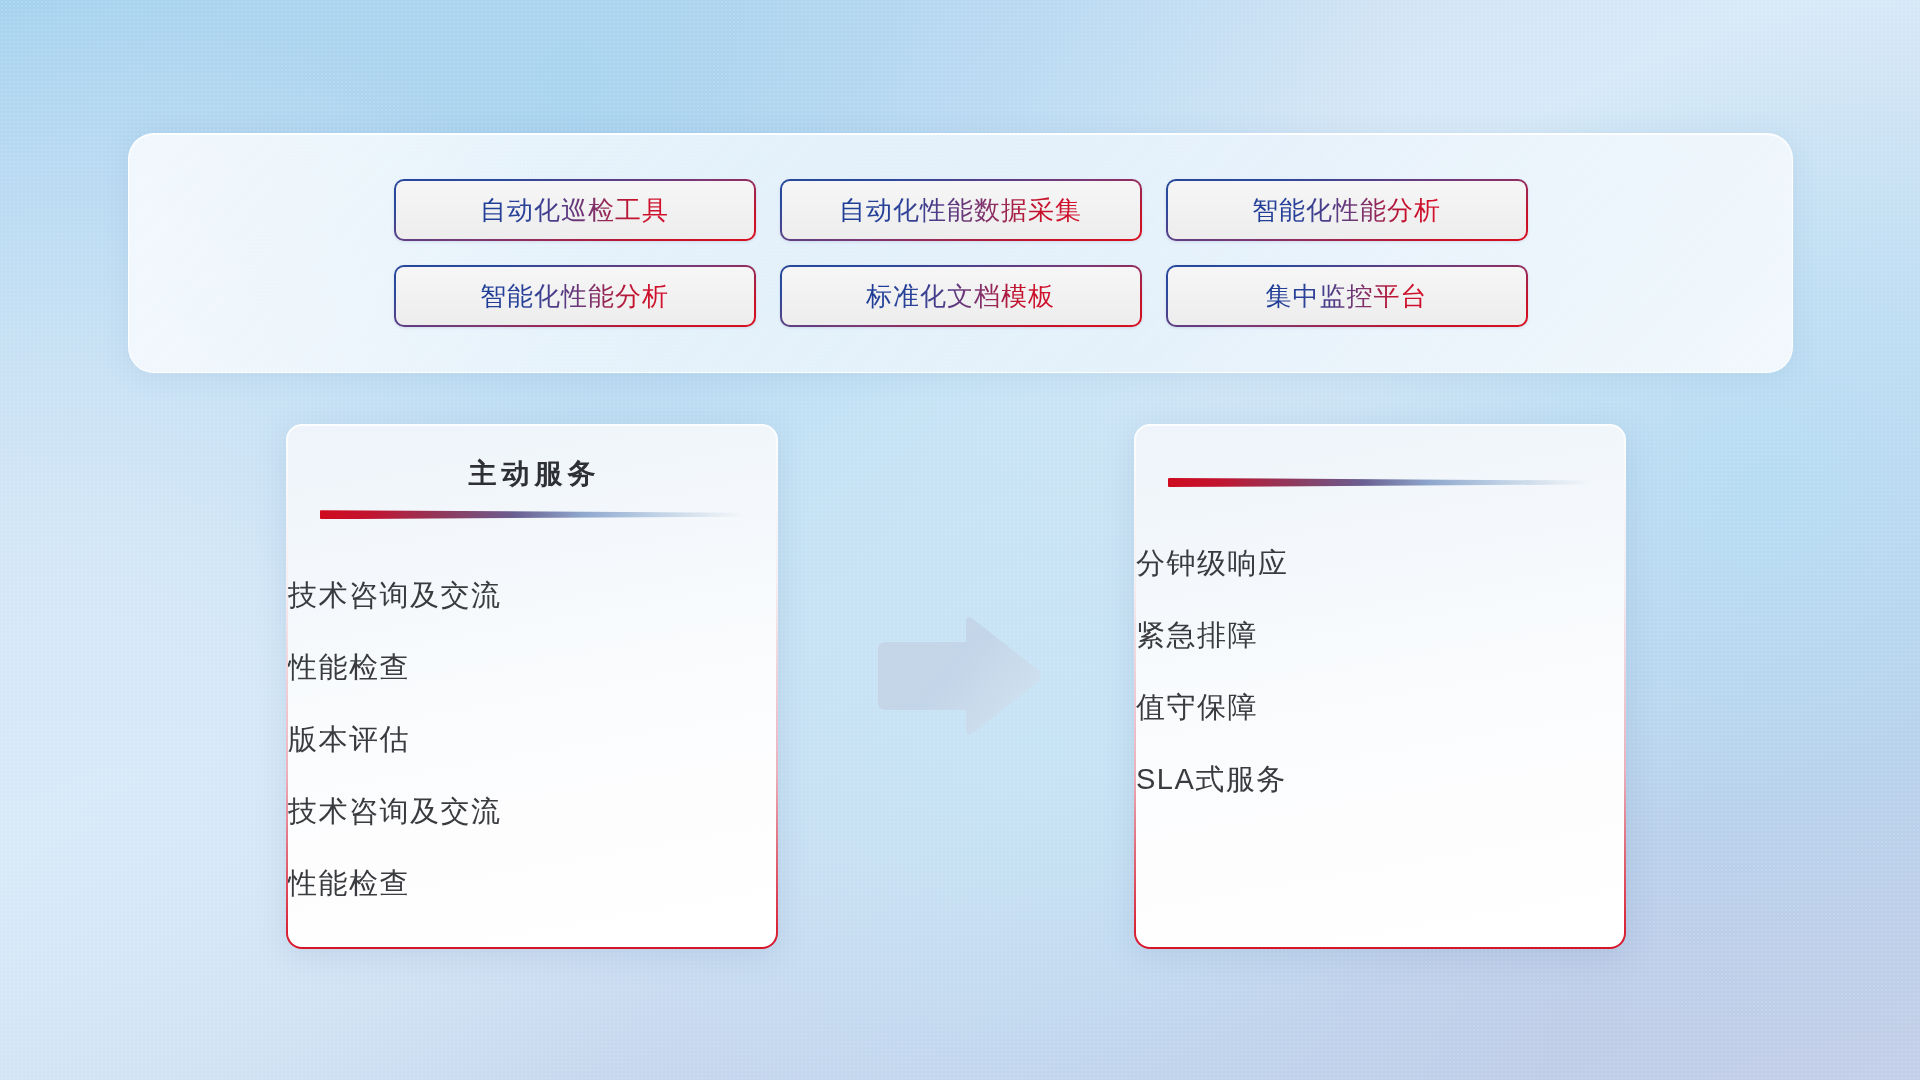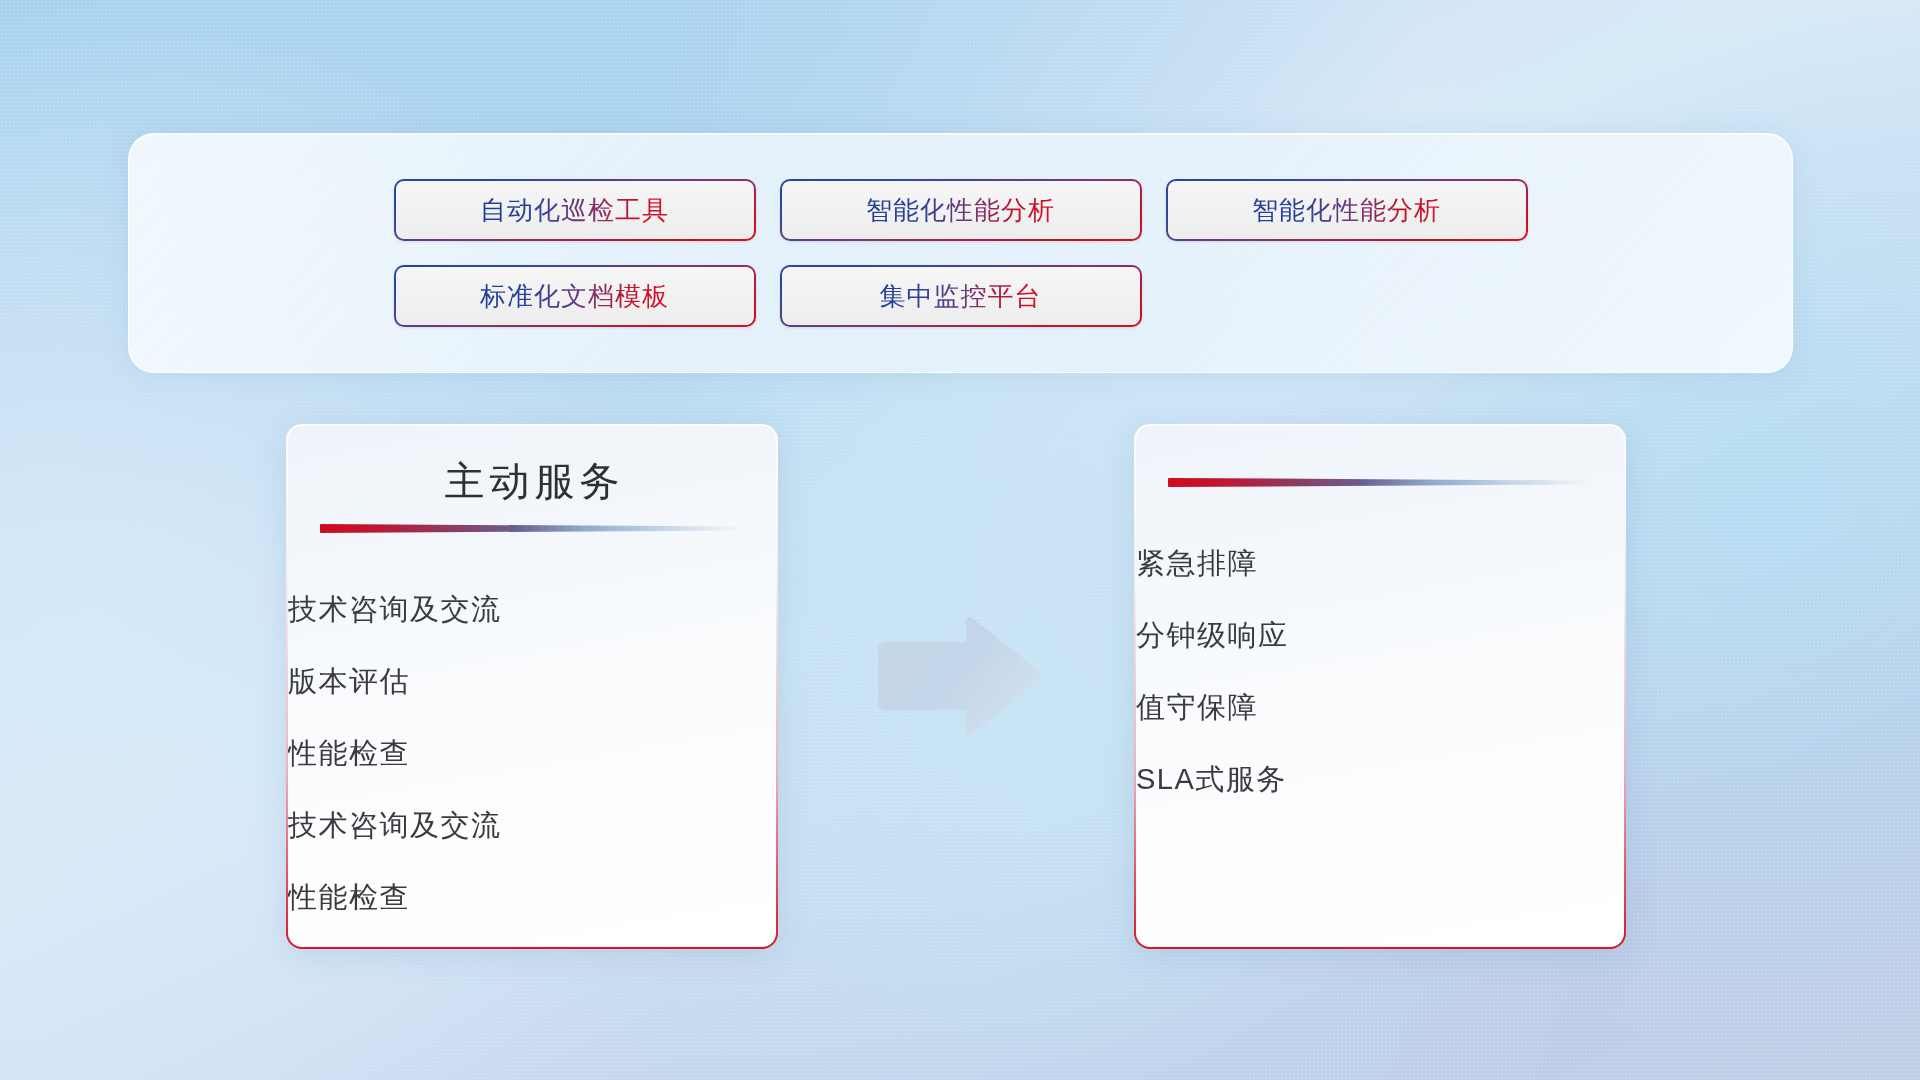--- a/index.html
+++ b/index.html
@@ -95,22 +95,22 @@
   .card-inner{
     width:100%; height:100%;
     border-radius:14px;
     background:linear-gradient(170deg,#eef4fa 0%,#f3f7fb 22%,#f9fbfd 48%,#fdfdfe 72%,#ffffff 100%);
     display:flex; flex-direction:column; align-items:center;
     padding-top:32px;
     overflow:hidden;
   }
 
   .card-title{
-    font-size:40px;
-    font-weight:400;
+    font-size:28px;
+    font-weight:700;
     color:#2f3033;
     letter-spacing:5px;
     text-indent:5px;
     line-height:1.15;
   }
 
   .card-divider{
     width:424px;
     height:9px;
     margin-top:20px;
@@ -153,20 +153,25 @@
 
   <div class="top-panel">
     <div class="pill-grid">
 
       <div class="pill">
         <div class="pill-inner">
           <span class="pill-label">自动化巡检工具</span>
         </div>
       </div>
 
+      <div class="pill">
+        <div class="pill-inner">
+          <span class="pill-label">自动化性能数据采集</span>
+        </div>
+      </div>
 
       <div class="pill">
         <div class="pill-inner">
           <span class="pill-label">智能化性能分析</span>
         </div>
       </div>
 
       <div class="pill">
         <div class="pill-inner">
           <span class="pill-label">智能化性能分析</span>
@@ -200,33 +205,33 @@
       <path d="M4,34 Q4,26 12,26 L92,26 L92,6 Q92,-2 99,3 L164,54 Q170,60 164,66 L99,117 Q92,122 92,114 L92,94 L12,94 Q4,94 4,86 Z" fill="url(#arrowGrad)"></path>
     </svg>
   </div>
 
   <div class="card left">
     <div class="card-inner">
       <div class="card-title">主动服务</div>
       <div class="card-divider"></div>
       <div class="card-list">
         <div class="card-list-item">技术咨询及交流</div>
+        <div class="card-list-item">性能检查</div>
         <div class="card-list-item">版本评估</div>
-        <div class="card-list-item">性能检查</div>
         <div class="card-list-item">技术咨询及交流</div>
         <div class="card-list-item">性能检查</div>
       </div>
     </div>
   </div>
 
   <div class="card right">
     <div class="card-inner">
       <div class="card-divider"></div>
       <div class="card-list">
+        <div class="card-list-item">分钟级响应</div>
         <div class="card-list-item">紧急排障</div>
-        <div class="card-list-item">分钟级响应</div>
         <div class="card-list-item">值守保障</div>
         <div class="card-list-item">SLA式服务</div>
       </div>
     </div>
   </div>
 
 </div>
 
 </body></html>

